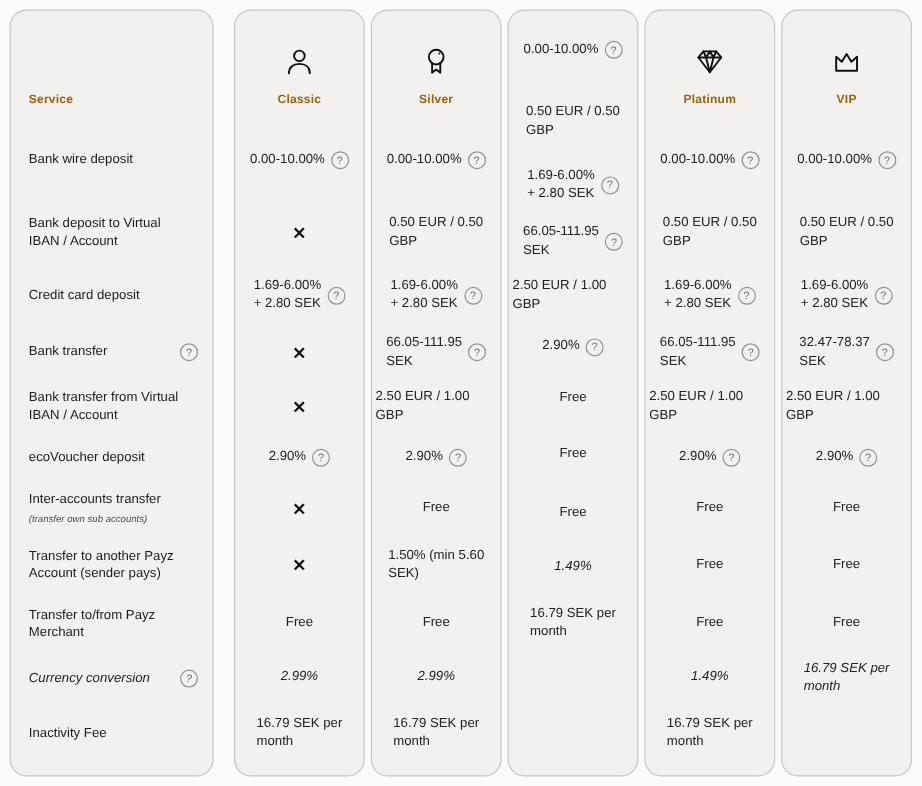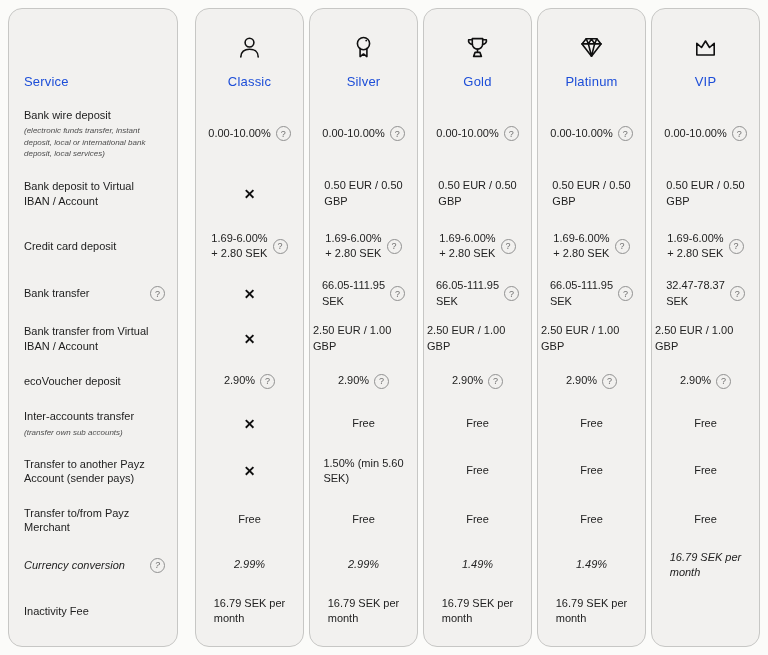--- a/index.html
+++ b/index.html
@@ -45,23 +45,23 @@
     padding-bottom: 12px;
   }
   .service-card .card-header {
     align-items: flex-start;
     padding-left: 15px;
   }
   .tier-header { align-items: center; }
   .tier-icon { margin-bottom: 13px; line-height: 0; }
   .tier-icon svg { display: block; }
   .tier-name, .service-title {
-    font-size: 13px;
-    font-weight: 400;
-    color: #1d4ed8;
+    font-size: 10px;
+    font-weight: 700;
+    color: #a16207;
     letter-spacing: .2px;
   }
 
   .rows { display: flex; flex-direction: column; flex: none; }
   .rows > .row { display: flex; align-items: center; flex: none; }
   .rows > .row:nth-child(1)  { height: 65px; }
   .rows > .row:nth-child(2)  { height: 55px; }
   .rows > .row:nth-child(3)  { height: 50px; }
   .rows > .row:nth-child(4)  { height: 45px; }
   .rows > .row:nth-child(5)  { height: 45px; }
@@ -106,21 +106,20 @@
 
 <div class="board">
   <section class="card service-card">
     <div class="card-header">
       <div class="service-title">Service</div>
     </div>
     <div class="rows">
         <div class="row svc-row">
           <div class="svc-text">
             <div class="svc-label">Bank wire deposit</div>
-            <div class="svc-desc">(electronic funds transfer, instant deposit, local or international bank deposit, local services)</div>
           </div>
         </div>
         <div class="row svc-row">
           <div class="svc-text">
             <div class="svc-label">Bank deposit to Virtual IBAN / Account</div>
           </div>
         </div>
         <div class="row svc-row">
           <div class="svc-text">
             <div class="svc-label">Credit card deposit</div>
@@ -273,32 +272,20 @@
           <div class="row cell-row">
             <span class="cell-value">2.99%</span>
           </div>
           <div class="row cell-row">
             <span class="cell-value">16.79 SEK per
 month</span>
           </div>
         </div>
       </section>
       <section class="card tier-card">
-        <div class="card-header tier-header">
-          <div class="tier-icon">
-            <svg width="27" height="27" viewBox="0 0 27 27">
-              <path d="M8.3 4.6h10.4v5.3a5.2 5.2 0 0 1-10.4 0z" fill="none" stroke="#101010" stroke-width="1.6" stroke-linecap="round" stroke-linejoin="round"></path>
-              <path d="M8.3 5.8H4.6a3.8 3.8 0 0 0 3.8 4.6" fill="none" stroke="#101010" stroke-width="1.6" stroke-linecap="round" stroke-linejoin="round"></path>
-              <path d="M18.7 5.8h3.7a3.8 3.8 0 0 1-3.8 4.6" fill="none" stroke="#101010" stroke-width="1.6" stroke-linecap="round" stroke-linejoin="round"></path>
-              <path d="M13.5 15.2v3.1" fill="none" stroke="#101010" stroke-width="1.6" stroke-linecap="round" stroke-linejoin="round"></path>
-              <path d="M9.6 22.4h7.8l-1.5-4h-4.8z" fill="none" stroke="#101010" stroke-width="1.6" stroke-linecap="round" stroke-linejoin="round"></path>
-            </svg>
-          </div>
-          <div class="tier-name">Gold</div>
-        </div>
         <div class="rows">
           <div class="row cell-row">
             <span class="cell-value">0.00-10.00%</span>
             <span class="help">?</span>
           </div>
           <div class="row cell-row">
             <span class="cell-value">0.50 EUR / 0.50
 GBP</span>
           </div>
           <div class="row cell-row">

